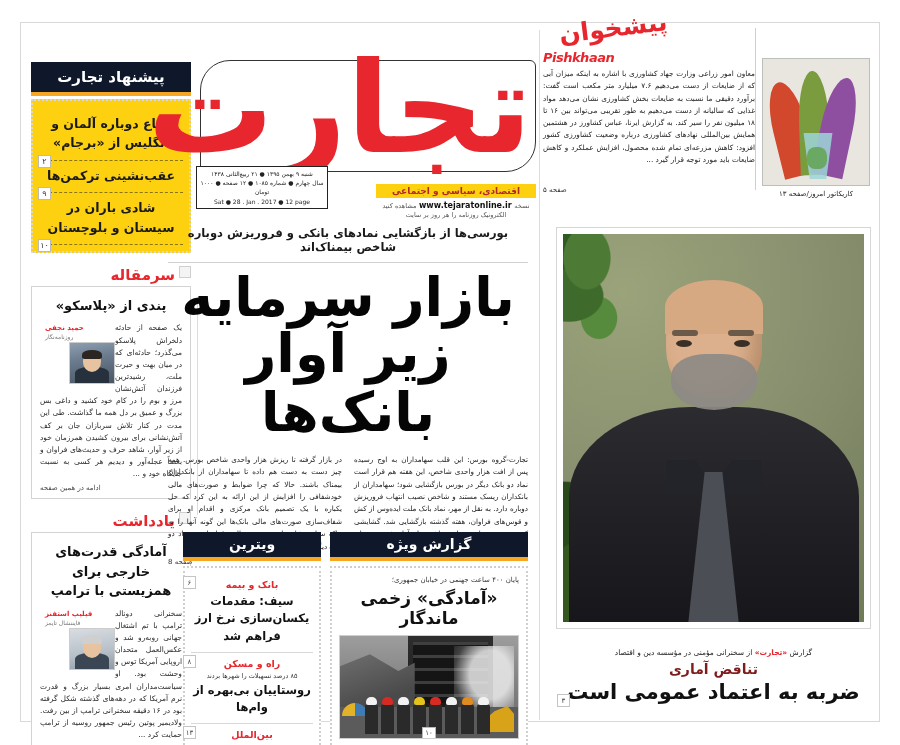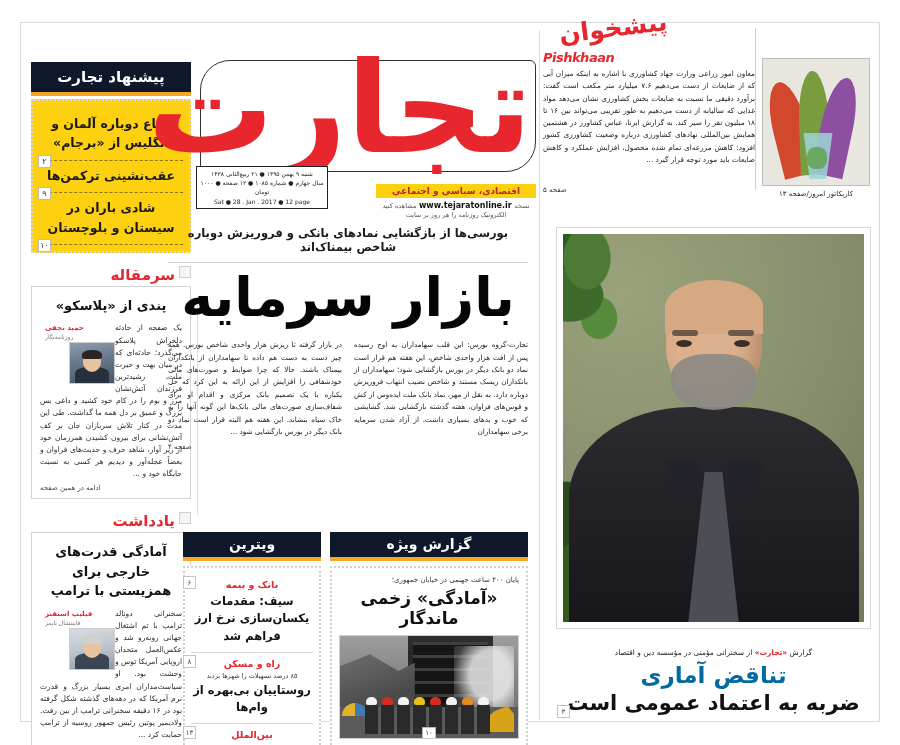--- a/index.html
+++ b/index.html
@@ -474,22 +474,22 @@
     color: #222;
     text-align: center;
     padding-top: 20px;
   }
   .photo-cap .hl { color: #e8262d; font-weight: bold; }
   .photo-title {
     text-align: center;
     margin-top: 4px;
   }
   .photo-title .t1 {
-    color: #0369a1;
-    font-size: 23px;
+    color: #7f1d1d;
+    font-size: 14px;
     font-weight: bold;
     line-height: 1.25;
     letter-spacing: -0.5px;
   }
   .photo-title .t2 {
     color: #111;
     font-size: 21px;
     font-weight: bold;
     line-height: 1.25;
     letter-spacing: -0.5px;
@@ -764,26 +764,27 @@
       <div class="vleaf"></div>
     </div>
     <div class="cartoon-cap">کاریکاتور امروز/صفحه ۱۳</div>
   </div>
 
   <div class="lead">
     <div class="lead-kicker">بورسی‌ها از بازگشایی نمادهای بانکی و فروریزش دوباره شاخص بیمناک‌اند</div>
     <div class="lead-rule"></div>
     <div class="lead-title">
       <span>بازار سرمایه</span>
+      <span class="l2">زیر آوار بانک‌ها</span>
     </div>
     <div class="lead-cols">
       <div class="lead-col">تجارت-گروه بورس: این قلب سهامداران به اوج رسیده پس از افت هزار واحدی شاخص، این هفته هم قرار است نماد دو بانک دیگر در بورس بازگشایی شود؛ سهامداران از بانکداران ریسک مستند و شاخص نصیب‌ انتهاب فروریزش دوباره دارد. به نقل از مهر، نماد بانک ملت ایده‌وس از کش و قوس‌های فراوان، هفته گذشته بازگشایی شد. گشایشی که خوب و بدهای بسیاری داشت. از آزاد شدن سرمایه برخی سهامداران</div>
       <div class="lead-col">
         <span>در بازار گرفته تا ریزش هزار واحدی شاخص بورس. همه چیز دست به دست هم داده تا سهامداران از بانکداران بیمناک باشند. حالا که چرا ضوابط و صورت‌های مالی خودشفافی را افزایش از این ارائه به این کرد که حل یکباره با یک تصمیم بانک مرکزی و اقدام او برای شفاف‌سازی صورت‌های مالی بانک‌ها این گونه آنها را به خاک سیاه بنشاند. این هفته هم البته قرار است نماد دو بانک دیگر در بورس بازگشایی شود ...</span>
-        <div class="lead-pg">صفحه ۴</div>
+        <div class="lead-pg">صفحه 8</div>
       </div>
     </div>
   </div>
 
   <div class="photo-block">
     <div class="photo-frame">
       <div class="ph-bg"></div>
       <div class="ph-foliage"></div>
       <div class="ph-foliage2"></div>
       <div class="ph-suit"></div>

